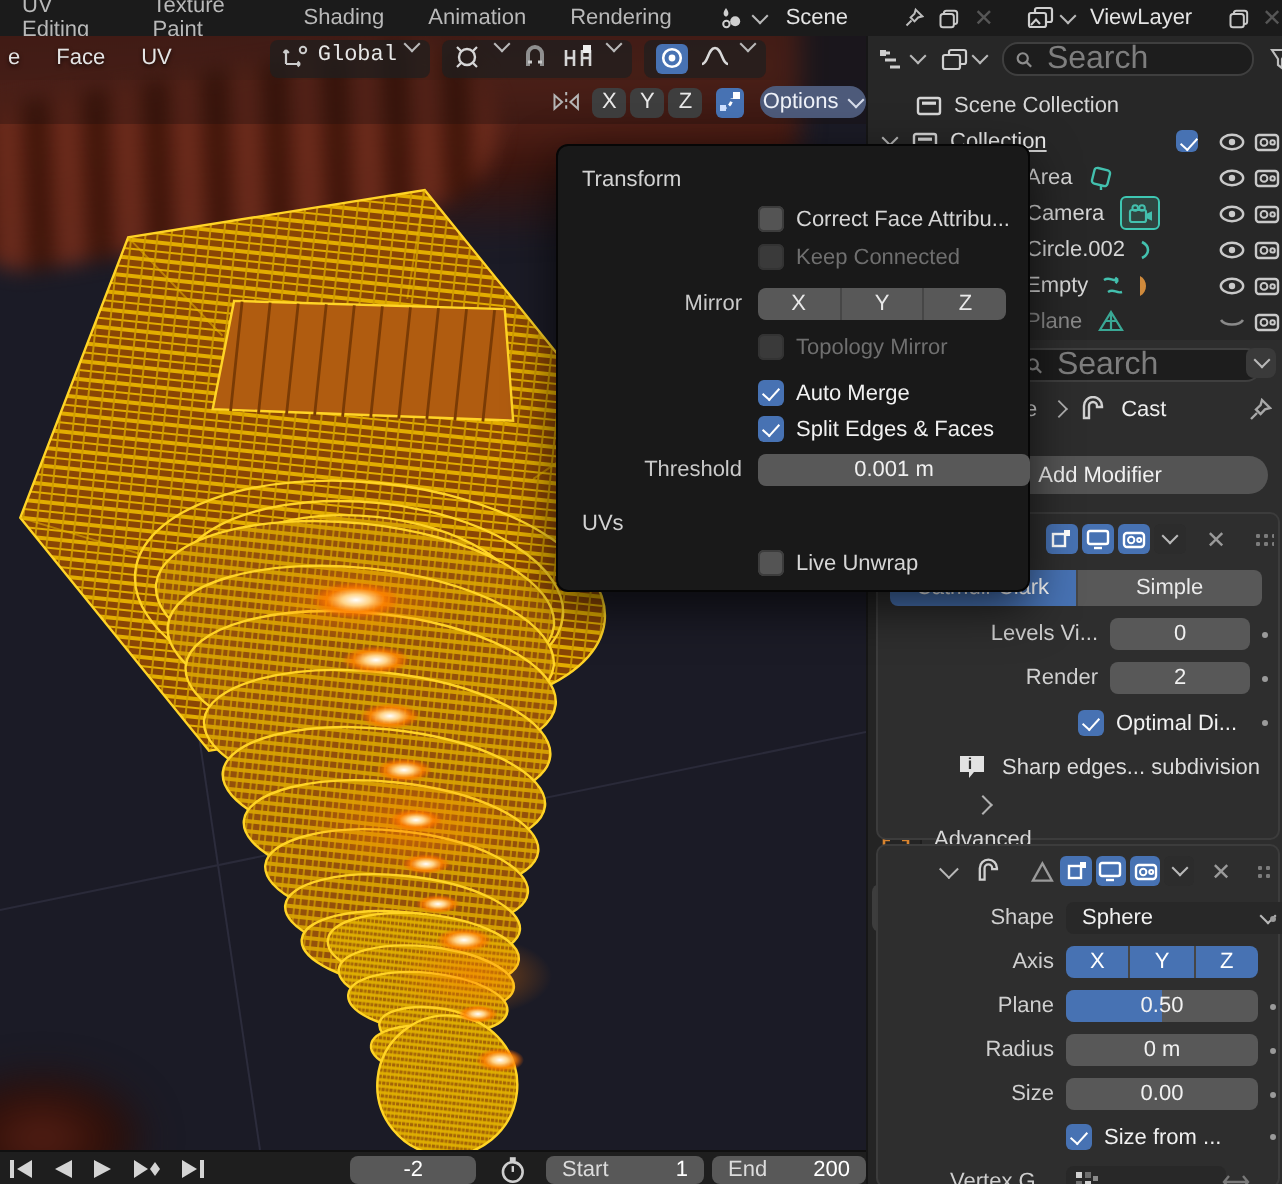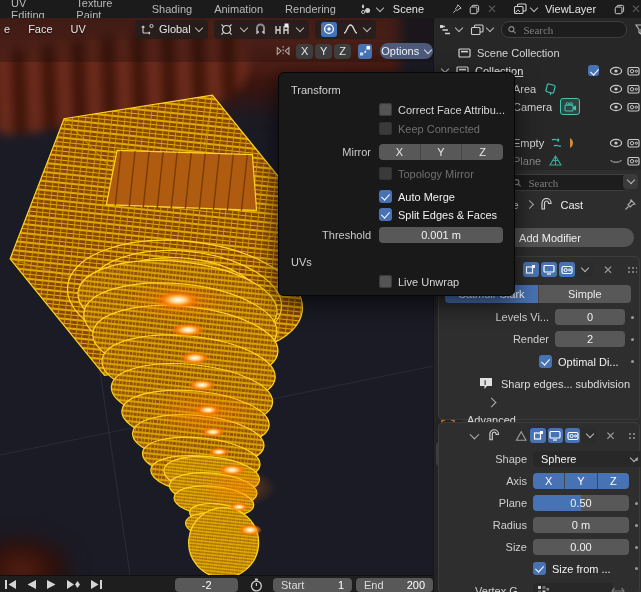--- a/index.html
+++ b/index.html
@@ -30,35 +30,35 @@
   .arr-r{display:inline-block;width:6px;height:6px;border-right:1.5px solid #b0b0b0;border-top:1.5px solid #b0b0b0;transform:rotate(45deg);}
   .dot{width:3px;height:3px;border-radius:50%;background:#9a9a9a;}
   .grip{width:10px;height:8px;background-image:radial-gradient(#7c7c7c 1px,transparent 1.2px);background-size:4px 4px;}
   .xmark{color:#9a9a9a;font-size:12px;line-height:1;}
   
   #topbar{left:0;top:0;width:641px;height:18px;background:#1b1b1b;display:flex;align-items:center;border-bottom:1px solid #141414;}
   #topbar .tab{color:#b9b9b9;padding:0 11px;font-size:11px;}
   
   #viewport{left:0;top:18px;width:433px;height:557px;background:#1b1b26;overflow:hidden;}
   .vhead{position:absolute;left:0;width:433px;height:22px;display:flex;align-items:center;}
-  .hgroup{display:flex;align-items:center;gap:5px;background:rgba(30,30,30,.72);border-radius:4px;padding:2px 6px;height:15px;}
+  .hgroup{display:flex;gap:5px;background:rgba(30,30,30,.72);border-radius:4px;padding:2px 6px;height:15px;font-family:Liberation Mono, monospace;}
   .menu{color:#e4e4e4;padding:0 9px;text-shadow:0 1px 2px rgba(0,0,0,.7);}
   
   #popup{left:278px;top:72px;width:235px;height:222px;background:#191919;border:1px solid #060606;border-radius:6px;
          box-shadow:0 8px 24px rgba(0,0,0,.65);z-index:60;}
   .prow{position:absolute;left:0;width:235px;height:17px;display:flex;align-items:center;}
   .plabel{position:absolute;width:92px;text-align:right;color:#c9c9c9;}
   
   #rightcol{left:433px;top:18px;width:208px;height:574px;background:#2d2d2d;border-left:1px solid #161616;}
   #outliner{position:absolute;left:0;top:0;width:208px;height:152px;background:#272727;border-bottom:1px solid #1a1a1a;}
   .ol-row{position:absolute;left:0;width:208px;height:17px;display:flex;align-items:center;color:#d6d6d6;}
   
   .panel{position:absolute;left:4px;width:200px;background:#2e2e2e;border:1px solid #3c3c3c;border-radius:5px;}
   .inputbox{background:#1d1d1d;border:1px solid #3f3f3f;border-radius:8px;color:#888;height:15px;display:flex;align-items:center;padding:0 6px;gap:5px;}
-  .inputbox input{background:transparent;border:none;outline:none;color:#cfcfcf;font-family:Liberation Serif, serif;font-size:11px;width:100%;}
+  .inputbox input{background:transparent;border:none;outline:none;color:#cfcfcf;font-family:Liberation Sans, sans-serif;font-size:16px;width:100%;}
   .inputbox input::placeholder{color:#7e7e7e;}
   .slider{position:relative;background:#585858;border-radius:4px;height:16px;overflow:hidden;color:#f2f2f2;display:flex;align-items:center;justify-content:center;}
   .slider .fill{position:absolute;left:0;top:0;bottom:0;background:#4772b3;}
   .slider span{position:relative;z-index:2;}
   .togglebtn{width:16px;height:15px;border-radius:3px;display:flex;align-items:center;justify-content:center;}
   .togglebtn.on{background:#4772b3;}
   
   #tabstrip{position:absolute;left:0;top:0;width:26px;height:574px;background:#242424;border-right:1px solid #1d1d1d;}
   .ptab{position:absolute;left:2px;width:24px;height:24px;display:flex;align-items:center;justify-content:center;}
   .ptab.active{background:#3d3d3d;border-radius:4px 0 0 4px;}
@@ -298,21 +298,21 @@
     <div class="prow" style="top:115px;">
       <span class="chk on" style="margin-left:100px;"></span>
       <span class="white" style="margin-left:6px;">Auto Merge</span>
     </div>
     <div class="prow" style="top:133px;">
       <span class="chk on" style="margin-left:100px;"></span>
       <span class="white" style="margin-left:6px;">Split Edges &amp; Faces</span>
     </div>
     <div class="prow" style="top:153px;">
       <span class="plabel">Threshold</span>
-      <div class="field" style="position:absolute;left:100px;width:124px;">
+      <div class="field" style="position:absolute;left:100px;width:136px;">
         <span>0.001 m</span>
       </div>
     </div>
     <div class="prow" style="top:180px;">
         <span style="margin-left:12px;color:#d2d2d2;">UVs</span>
       </div>
     <div class="prow" style="top:200px;">
       <span class="chk" style="margin-left:100px;"></span>
       <span style="margin-left:6px;color:#d6d6d6;">Live Unwrap</span>
     </div>
@@ -406,20 +406,35 @@
           <ellipse cx="7" cy="5" rx="5.6" ry="3.6" fill="none" stroke="#c9c9c9" stroke-width="1.2"></ellipse>
             <circle cx="7" cy="5" r="1.6" fill="#c9c9c9"></circle>
         </svg>
         <svg style="position:absolute;left:193px;" width="13" height="11" viewBox="0 0 13 11">
           <rect x="1" y="2.5" width="11" height="7.5" rx="1.5" fill="none" stroke="#c9c9c9" stroke-width="1.2"></rect>
           <circle cx="5" cy="6.2" r="1.7" fill="none" stroke="#c9c9c9" stroke-width="1"></circle>
           <circle cx="9.3" cy="6.2" r="1.1" fill="none" stroke="#c9c9c9" stroke-width="1"></circle>
         </svg>
       </div>
 
+      <div class="ol-row" style="top:98px;">
+        <span style="margin-left:79px;">Circle.002</span>
+        <svg width="8" height="10" viewBox="0 0 8 10" style="margin-left:6px;">
+          <path d="M2 1 C6 3 6 7 2 9" fill="none" stroke="#43c0ae" stroke-width="1.3"></path>
+        </svg>
+        <svg style="position:absolute;left:175px;" width="14" height="10" viewBox="0 0 14 10">
+          <ellipse cx="7" cy="5" rx="5.6" ry="3.6" fill="none" stroke="#c9c9c9" stroke-width="1.2"></ellipse>
+            <circle cx="7" cy="5" r="1.6" fill="#c9c9c9"></circle>
+        </svg>
+        <svg style="position:absolute;left:193px;" width="13" height="11" viewBox="0 0 13 11">
+          <rect x="1" y="2.5" width="11" height="7.5" rx="1.5" fill="none" stroke="#c9c9c9" stroke-width="1.2"></rect>
+          <circle cx="5" cy="6.2" r="1.7" fill="none" stroke="#c9c9c9" stroke-width="1"></circle>
+          <circle cx="9.3" cy="6.2" r="1.1" fill="none" stroke="#c9c9c9" stroke-width="1"></circle>
+        </svg>
+      </div>
 
       <div class="ol-row" style="top:116px;">
         <span style="margin-left:79px;">Empty</span>
         <svg width="14" height="11" viewBox="0 0 14 11" style="margin-left:7px;">
           <path d="M1 3 C4 1 5 4 8 3 M8 3 L6.6 1.8 M8 3 L6.8 4.6 M3 9 C6 7 7 10 10 9" fill="none" stroke="#43c0ae" stroke-width="1.2"></path>
         </svg>
         <svg width="7" height="12" viewBox="0 0 7 12" style="margin-left:4px;">
           <path d="M1 1 C5 3 5 9 1 11 Z" fill="#cf8a3c"></path>
         </svg>
         <svg style="position:absolute;left:175px;" width="14" height="10" viewBox="0 0 14 10">

